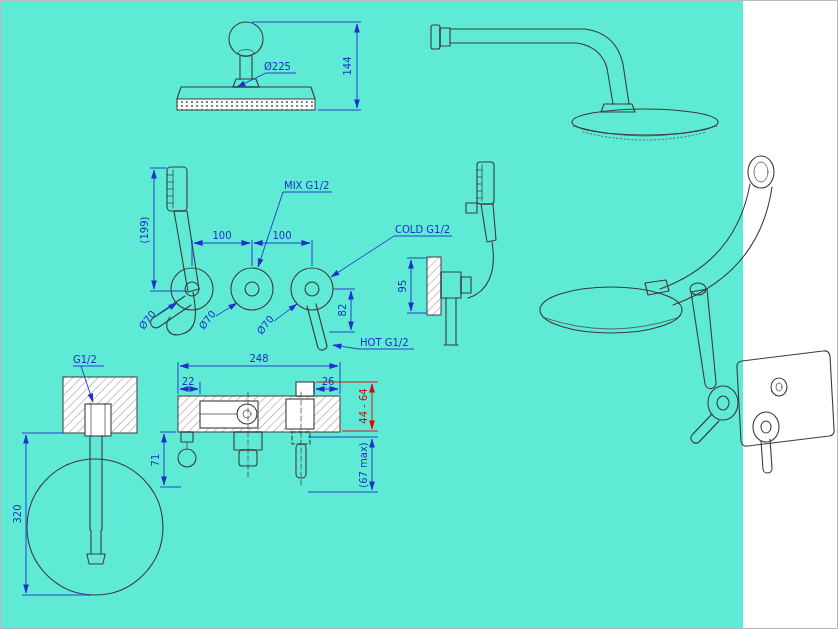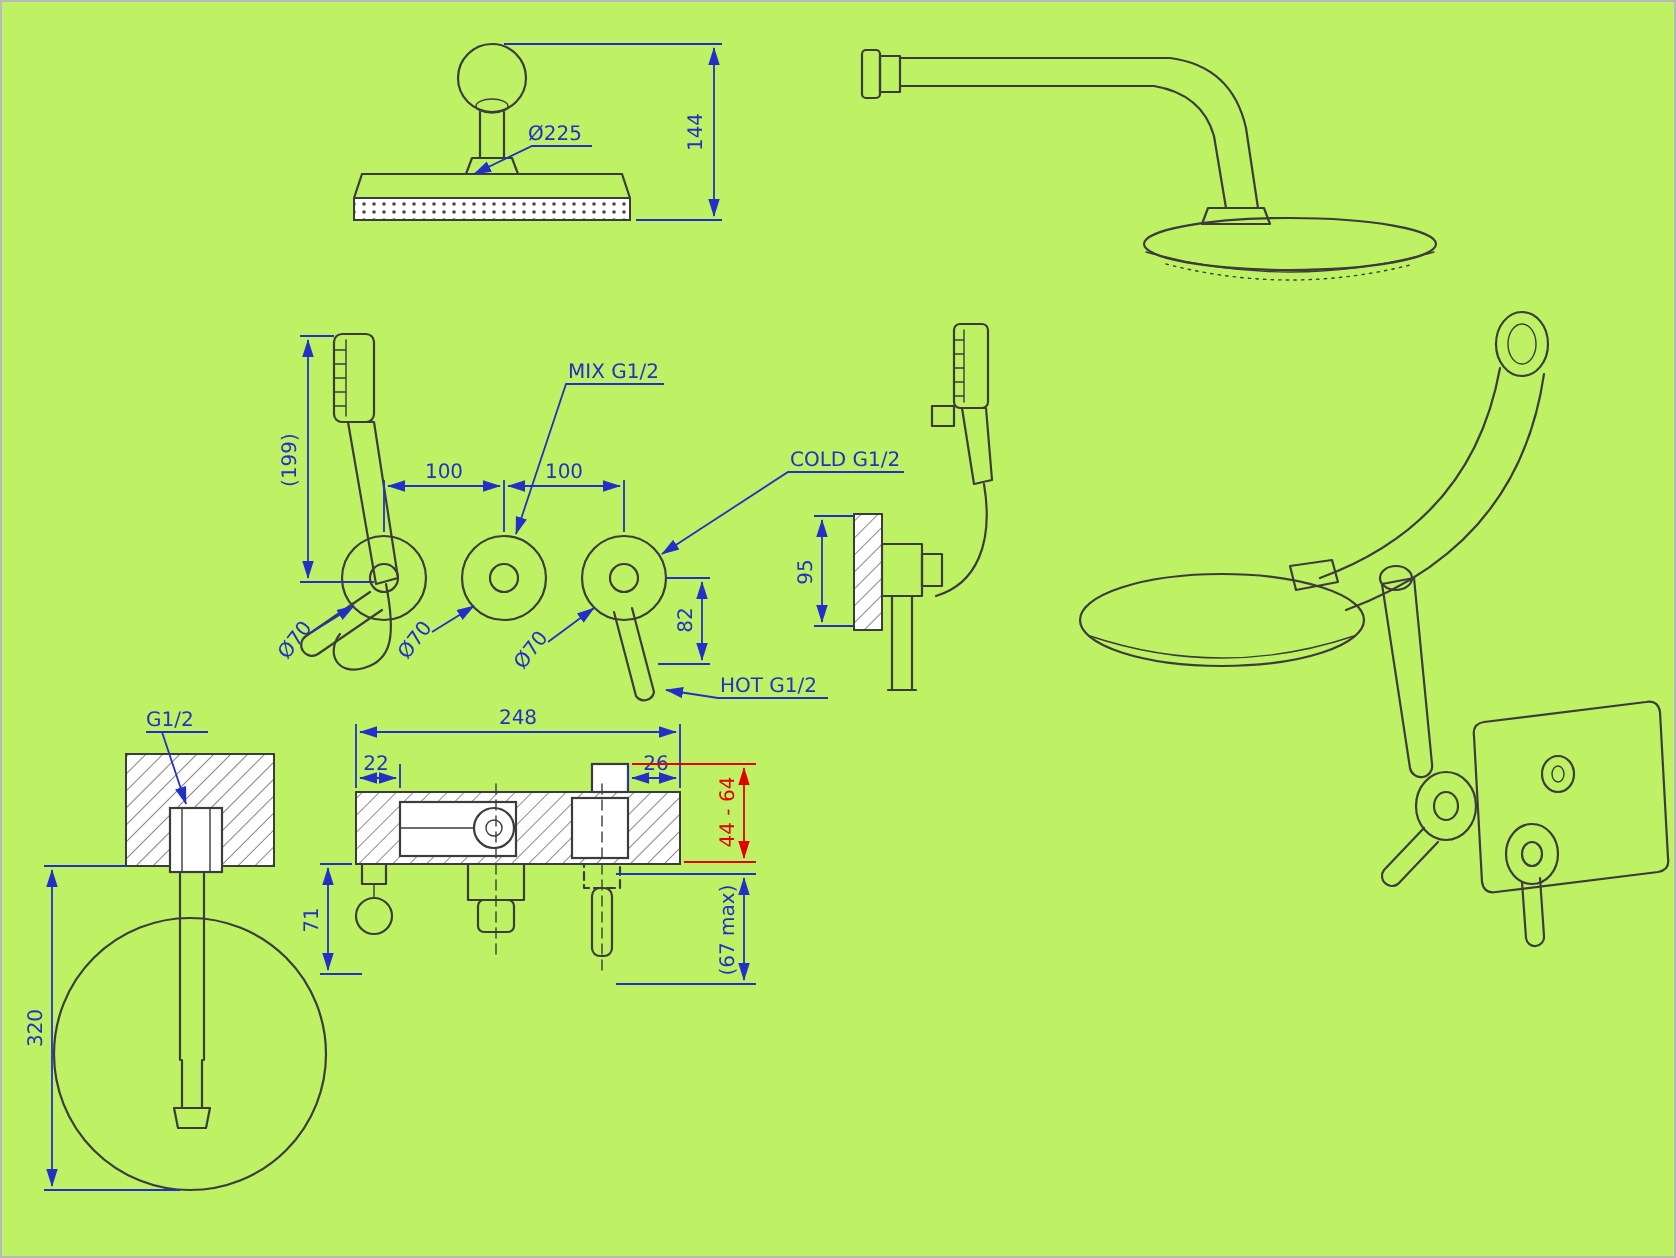--- a/index.html
+++ b/index.html
@@ -1,16 +1,16 @@
 <!DOCTYPE html>
 <html><head>
 <meta charset="utf-8">
 <style>
   html,body{margin:0;padding:0;background:#ffffff;}
-  .stage{width:838px;height:629px;position:relative;background:#bef264;font-family:"DejaVu Sans",sans-serif;}
+  .stage{width:743px;height:629px;position:relative;background:#5eead4;font-family:"DejaVu Sans",sans-serif;}
   svg{display:block;}
   .geo{stroke:#3c3c3c;stroke-width:1.1;fill:none;stroke-linecap:round;stroke-linejoin:round;}
   .geo-thin{stroke:#3c3c3c;stroke-width:.7;fill:none;stroke-linecap:round;}
   .wht{fill:#ffffff;stroke:#3c3c3c;stroke-width:1.1;}
   .hatchf{fill:url(#hatch);stroke:#3c3c3c;stroke-width:1;}
   .dotsf{fill:url(#dotsp);stroke:#3c3c3c;stroke-width:1;}
   .dim{stroke:#2230c8;stroke-width:.9;fill:none;}
   .dimr{stroke:#e20000;stroke-width:.9;fill:none;}
   .dtext{fill:#2230c8;font-size:10px;font-family:"DejaVu Sans",sans-serif;}
   .rtext{fill:#e20000;font-size:10px;font-family:"DejaVu Sans",sans-serif;}

